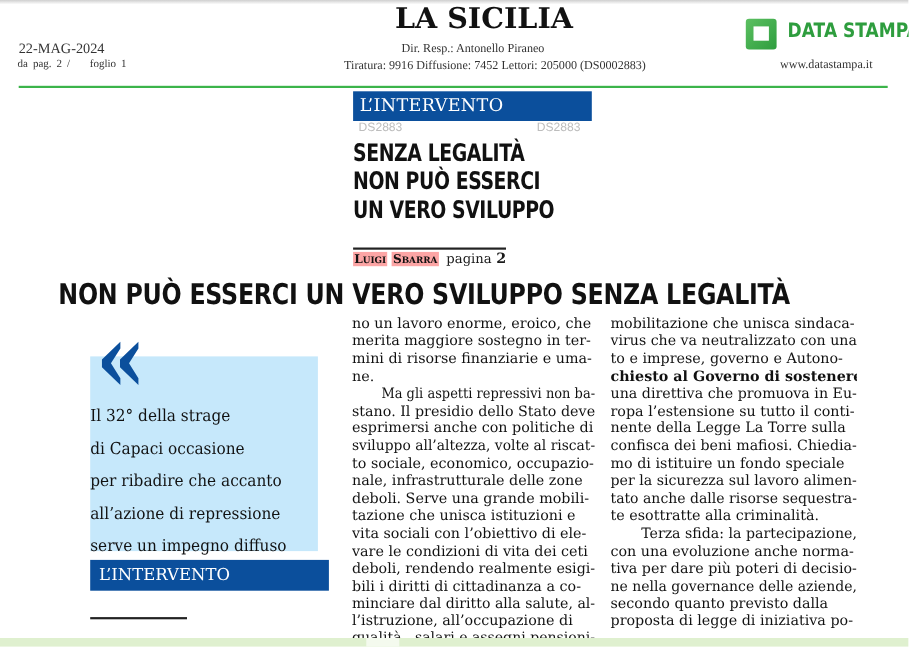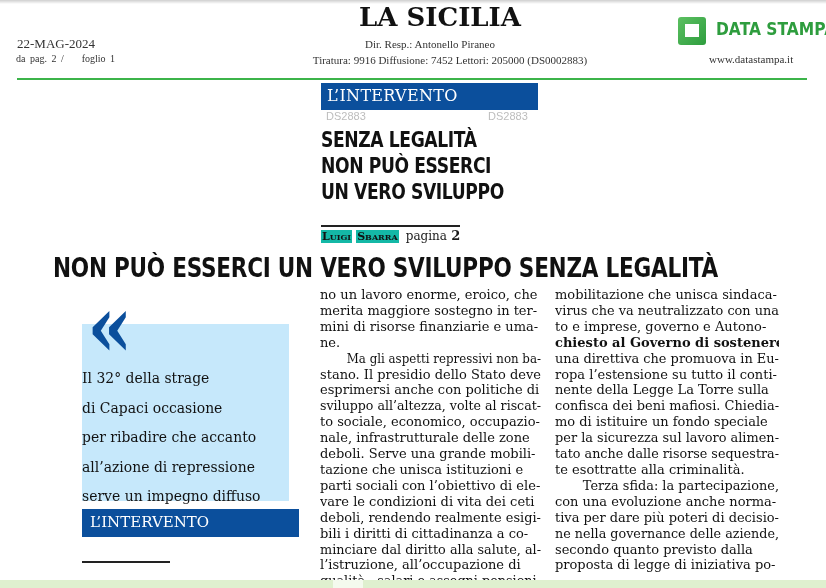--- a/index.html
+++ b/index.html
@@ -27,21 +27,21 @@
 
     
     .kicker-bar { position: absolute; left: 321px; top: 83px; width: 217px; height: 27px; background: #0b4f9c; }
     .kicker-bar span { position: absolute; left: 6px; top: 3px; color: #fff; font-family: "DejaVu Serif", serif; font-size: 16px; letter-spacing: 0.3px; }
     .ds-left { position: absolute; left: 326px; top: 110px; font-family: "Liberation Sans", sans-serif; font-size: 11px; color: #bdbdbd; }
     .ds-right { position: absolute; left: 488px; top: 110px; font-family: "Liberation Sans", sans-serif; font-size: 11px; color: #bdbdbd; }
     .top-title { position: absolute; left: 321px; top: 127px; font-family: "DejaVu Sans", sans-serif; font-weight: bold;
       font-size: 22px; line-height: 26px; color: #111; transform: scaleX(0.78); transform-origin: left; letter-spacing: -0.5px; white-space: nowrap; }
     .byline-rule { position: absolute; left: 321px; top: 225px; width: 139px; height: 2px; background: #222; }
     .byline-top { position: absolute; left: 321px; top: 228px; font-size: 13px; white-space: nowrap; font-family: "DejaVu Serif", serif; }
-    .name-sc { font-variant: small-caps; font-weight: bold; background: #14b8a6; color: #111; padding: 0 1px; font-size: 11px; }
+    .name-sc { font-variant: small-caps; font-weight: bold; background: #fca5a5; color: #111; padding: 0 1px; font-size: 11px; }
     .byline-top .pg { font-size: 12px; margin-left: 3px; }
     .byline-top .pgn { font-weight: bold; font-size: 13px; }
 
     
     .main-head { position: absolute; left: 53px; top: 253px; font-family: "DejaVu Sans", sans-serif; font-weight: bold;
       font-size: 26px; color: #111; transform: scaleX(0.83); transform-origin: left; white-space: nowrap; letter-spacing: -0.3px; }
 
     
     .quote-bg { position: absolute; left: 82px; top: 324px; width: 207px; height: 177px; background: #c6e8fb; }
     .quote-mark { position: absolute; left: 83px; top: 286px; font-family: "DejaVu Serif", serif; font-size: 86px; line-height: 80px;
@@ -129,21 +129,21 @@
   <span class="ln"><span style="white-space: pre;">mini di risorse finanziarie e uma-</span></span>
   <span class="ln last"><span style="white-space: pre;">ne.</span></span>
   <span class="ln ind"><span style="white-space: pre; transform: scaleX(0.909515);">Ma gli aspetti repressivi non ba-</span></span>
   <span class="ln"><span style="white-space: pre; transform: scaleX(0.999011);">stano. Il presidio dello Stato deve</span></span>
   <span class="ln"><span style="white-space: pre;">esprimersi anche con politiche di</span></span>
   <span class="ln"><span style="white-space: pre; transform: scaleX(0.968634);">sviluppo all’altezza, volte al riscat-</span></span>
   <span class="ln"><span style="white-space: pre;">to sociale, economico, occupazio-</span></span>
   <span class="ln"><span style="white-space: pre;">nale, infrastrutturale delle zone</span></span>
   <span class="ln"><span style="white-space: pre;">deboli. Serve una grande mobili-</span></span>
   <span class="ln"><span style="white-space: pre;">tazione che unisca istituzioni e</span></span>
-  <span class="ln"><span style="white-space: pre;">parti sociali con l’obiettivo di ele-</span></span>
+  <span class="ln"><span style="white-space: pre;">vita sociali con l’obiettivo di ele-</span></span>
   <span class="ln"><span style="white-space: pre;">vare le condizioni di vita dei ceti</span></span>
   <span class="ln"><span style="white-space: pre; transform: scaleX(0.993887);">deboli, rendendo realmente esigi-</span></span>
   <span class="ln"><span style="white-space: pre;">bili i diritti di cittadinanza a co-</span></span>
   <span class="ln"><span style="white-space: pre; transform: scaleX(0.986194);">minciare dal diritto alla salute, al-</span></span>
   <span class="ln"><span style="white-space: pre;">l’istruzione, all’occupazione di</span></span>
   <span class="ln"><span style="white-space: pre; transform: scaleX(0.984273);">qualità , salari e assegni pensioni-</span></span>
 
 </div>
 
 <div class="col col2">

